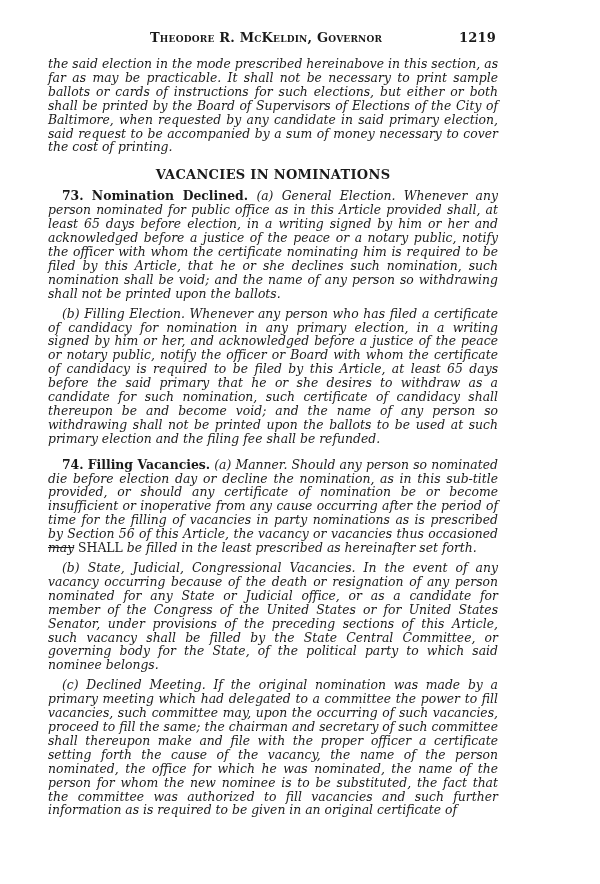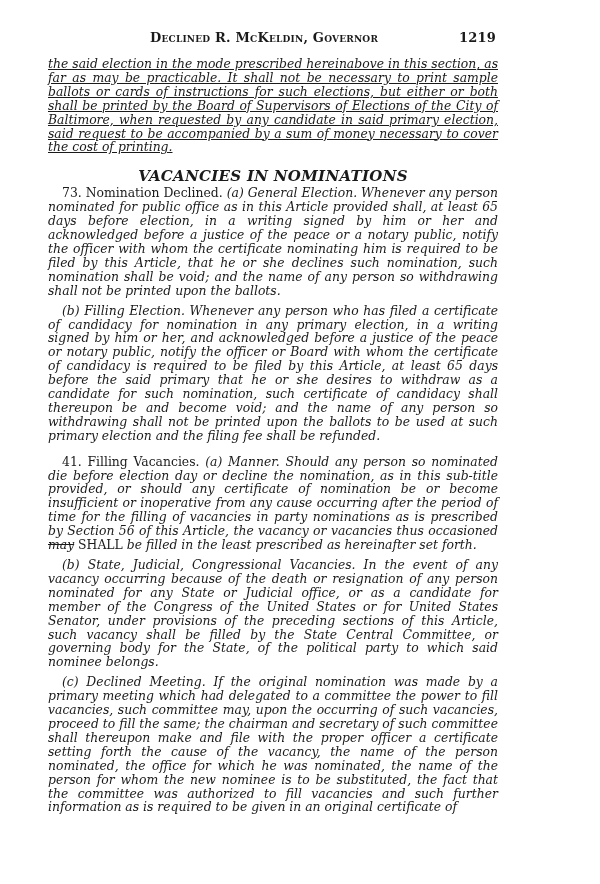--- a/index.html
+++ b/index.html
@@ -2,37 +2,37 @@
 <html><head>
 <meta charset="utf-8">
 <style>
   html, body { margin: 0; padding: 0; background: #ffffff; }
   body { width: 600px; height: 884px; overflow: hidden; position: relative; color: #1a1a1a; }
   .page { position: absolute; left: 48px; top: 30px; width: 450px; font-family: "DejaVu Serif", "Liberation Serif", serif; }
   .running-head { position: relative; height: 20px; font-size: 13px; font-weight: bold; letter-spacing: 0.2px; }
   .running-head .title { position: absolute; left: 102px; top: 0; font-variant: small-caps; }
   .running-head .pageno { position: absolute; right: 2px; top: 0; text-align: center; }
   .para { font-size: 12.4px; line-height: 13.9px; font-style: italic; text-align: justify; margin: 0; }
-  .para .lead { font-style: normal; font-weight: normal; }
+  .para .lead { font-style: normal; font-weight: bold; }
   .para .lead-it { }
   .indent { text-indent: 14px; }
-  .first-para { margin-top: 7px; text-decoration: underline; }
-  .section-heading { text-align: center; font-weight: bold; font-size: 15px; letter-spacing: 0.3px; margin: 13px 0 1px 0; font-style: italic; }
+  .first-para { margin-top: 7px; }
+  .section-heading { text-align: center; font-weight: bold; font-size: 13px; letter-spacing: 0.3px; margin: 13px 0 7px 0; }
   .gap { height: 6px; }
   .gap-lg { height: 12px; }
   .strike { text-decoration: line-through; }
   .caps { font-style: normal; }
 </style>
 </head>
 <body>
 
 <div class="page">
 
   <div class="running-head">
-    <span class="title">Declined R. McKeldin, Governor</span>
+    <span class="title">Theodore R. McKeldin, Governor</span>
     <span class="pageno">1219</span>
   </div>
 
   <p class="para first-para">the said election in the mode prescribed hereinabove in this section, as far as may be practicable. It shall not be necessary to print sample ballots or cards of instructions for such elections, but either or both shall be printed by the Board of Supervisors of Elections of the City of Baltimore, when requested by any candidate in said primary election, said request to be accompanied by a sum of money necessary to cover the cost of printing.</p>
 
   <div class="section-heading">VACANCIES IN NOMINATIONS</div>
 
   <p class="para indent">
     <span class="lead">73.</span>
     <span class="lead">Nomination Declined.</span>
@@ -43,21 +43,21 @@
   <div class="gap"></div>
 
   <p class="para indent">
     <span>(b) Filling Election.</span>
     <span>Whenever any person who has filed a certificate of candidacy for nomination in any primary election, in a writing signed by him or her, and acknowledged before a justice of the peace or notary public, notify the officer or Board with whom the certificate of candidacy is required to be filed by this Article, at least 65 days before the said primary that he or she desires to withdraw as a candidate for such nomination, such certificate of candidacy shall thereupon be and become void; and the name of any person so withdrawing shall not be printed upon the ballots to be used at such primary election and the filing fee shall be refunded.</span>
   </p>
 
   <div class="gap-lg"></div>
 
   <p class="para indent">
-    <span class="lead">41.</span>
+    <span class="lead">74.</span>
     <span class="lead">Filling Vacancies.</span>
     <span>(a) Manner.</span>
     <span>Should any person so nominated die before election day or decline the nomination, as in this sub-title provided, or should any certificate of nomination be or become insufficient or inoperative from any cause occurring after the period of time for the filling of vacancies in party nominations as is prescribed by Section 56 of this Article, the vacancy or vacancies thus occasioned</span>
     <span class="strike">may</span>
     <span class="caps">SHALL</span>
     <span>be filled in the least prescribed as hereinafter set forth.</span>
   </p>
 
   <div class="gap"></div>
 

